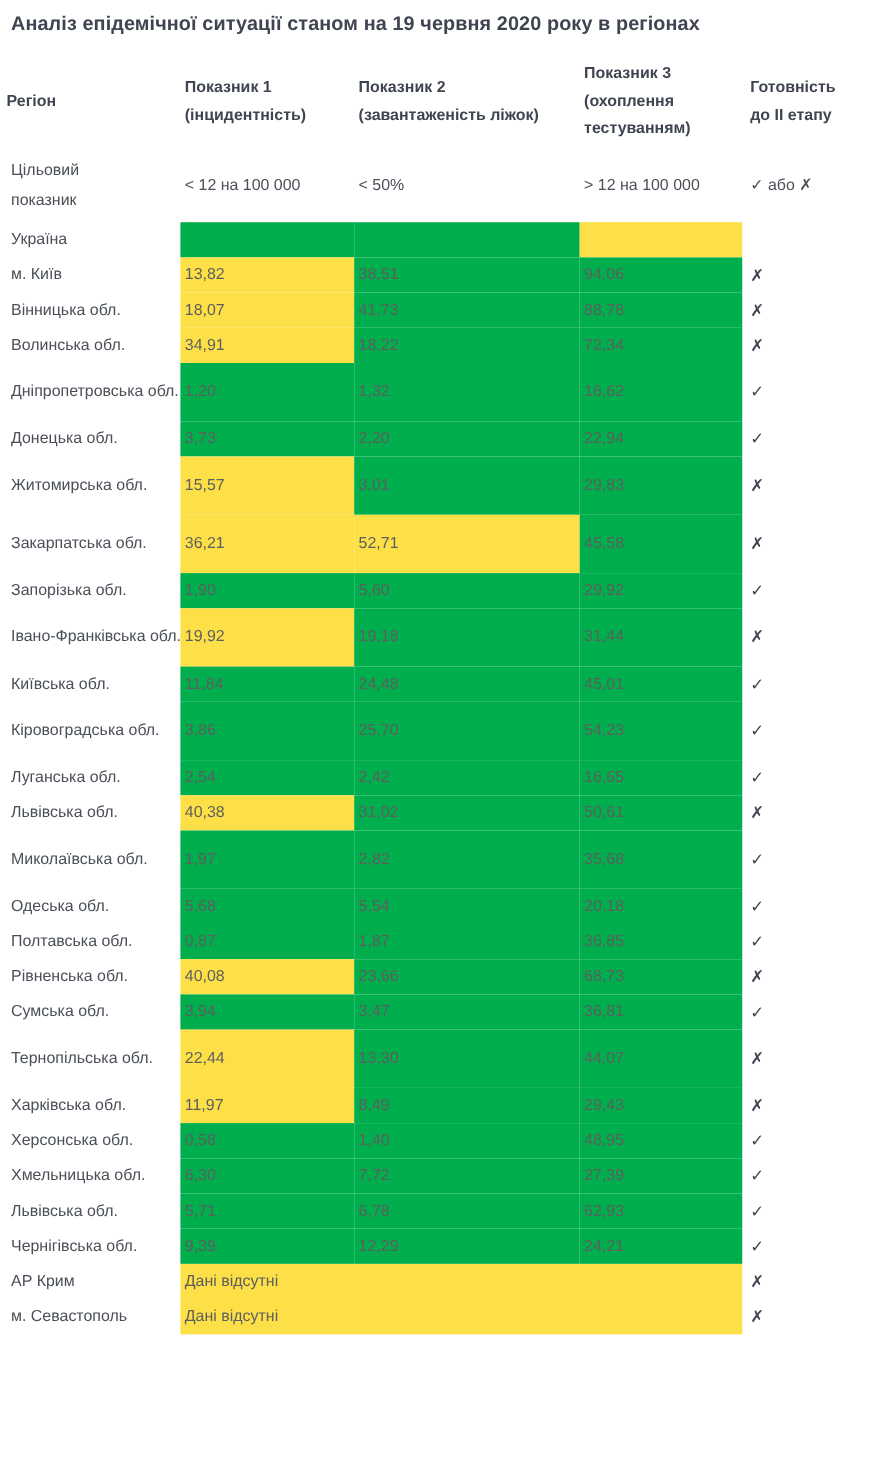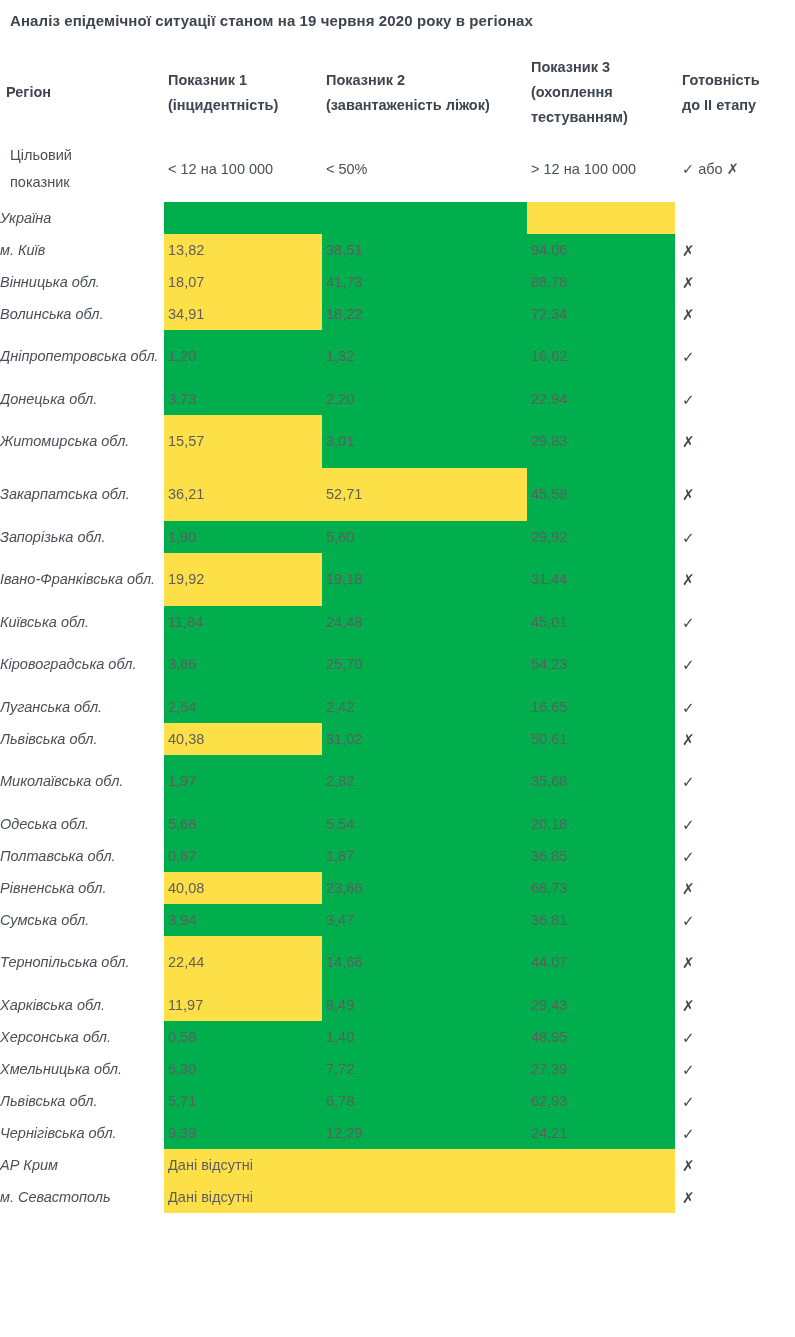--- a/index.html
+++ b/index.html
@@ -15,21 +15,21 @@
     position:relative;
     width:795px;
     min-height:1337px;
     box-sizing:border-box;
     padding:0;
     overflow:hidden;
   }
 
   
   .title{
-    font-size:15px;
+    font-size:18px;
     font-weight:bold;
     color:#3f4550;
     letter-spacing:.1px;
     padding:11px 0 0 10px;
     line-height:20px;
     white-space:nowrap;
   }
 
   
   table.grid{
@@ -71,26 +71,26 @@
   .target .ind-cell{padding-left:4px;}
   .target .ready-cell{padding-left:7px;}
 
   
   .row td{
     font-size:14.5px;
     line-height:21px;
     vertical-align:middle;
   }
   .row .region-cell{
+    padding-left:10px;
     color:#4a4f58;
     white-space:nowrap;
     position:relative;
     z-index:2;
     background:transparent;
-    font-style:italic;
   }
   .row .val{
     color:#5e5e5e;
     padding-left:4px;
     height:32px;
   }
   .row .val.tall2{height:53px;}
   .row .ready-cell{
     padding-left:7px;
     color:#3f4550;
@@ -280,21 +280,21 @@
         <tr class="row">
           <td class="region-cell">Сумська обл.</td>
           <td class="val bg-green">3,94</td>
           <td class="val bg-green">3,47</td>
           <td class="val bg-green">36,81</td>
           <td class="ready-cell"><span class="mark">✓</span></td>
         </tr>
         <tr class="row">
           <td class="region-cell">Тернопільська обл.</td>
           <td class="val bg-yellow tall2">22,44</td>
-          <td class="val bg-green tall2">14,66</td>
+          <td class="val bg-green tall2">13,30</td>
           <td class="val bg-green tall2">44,07</td>
           <td class="ready-cell"><span class="mark">✗</span></td>
         </tr>
         <tr class="row">
           <td class="region-cell">Харківська обл.</td>
           <td class="val bg-yellow">11,97</td>
           <td class="val bg-green">8,49</td>
           <td class="val bg-green">29,43</td>
           <td class="ready-cell"><span class="mark">✗</span></td>
         </tr>

